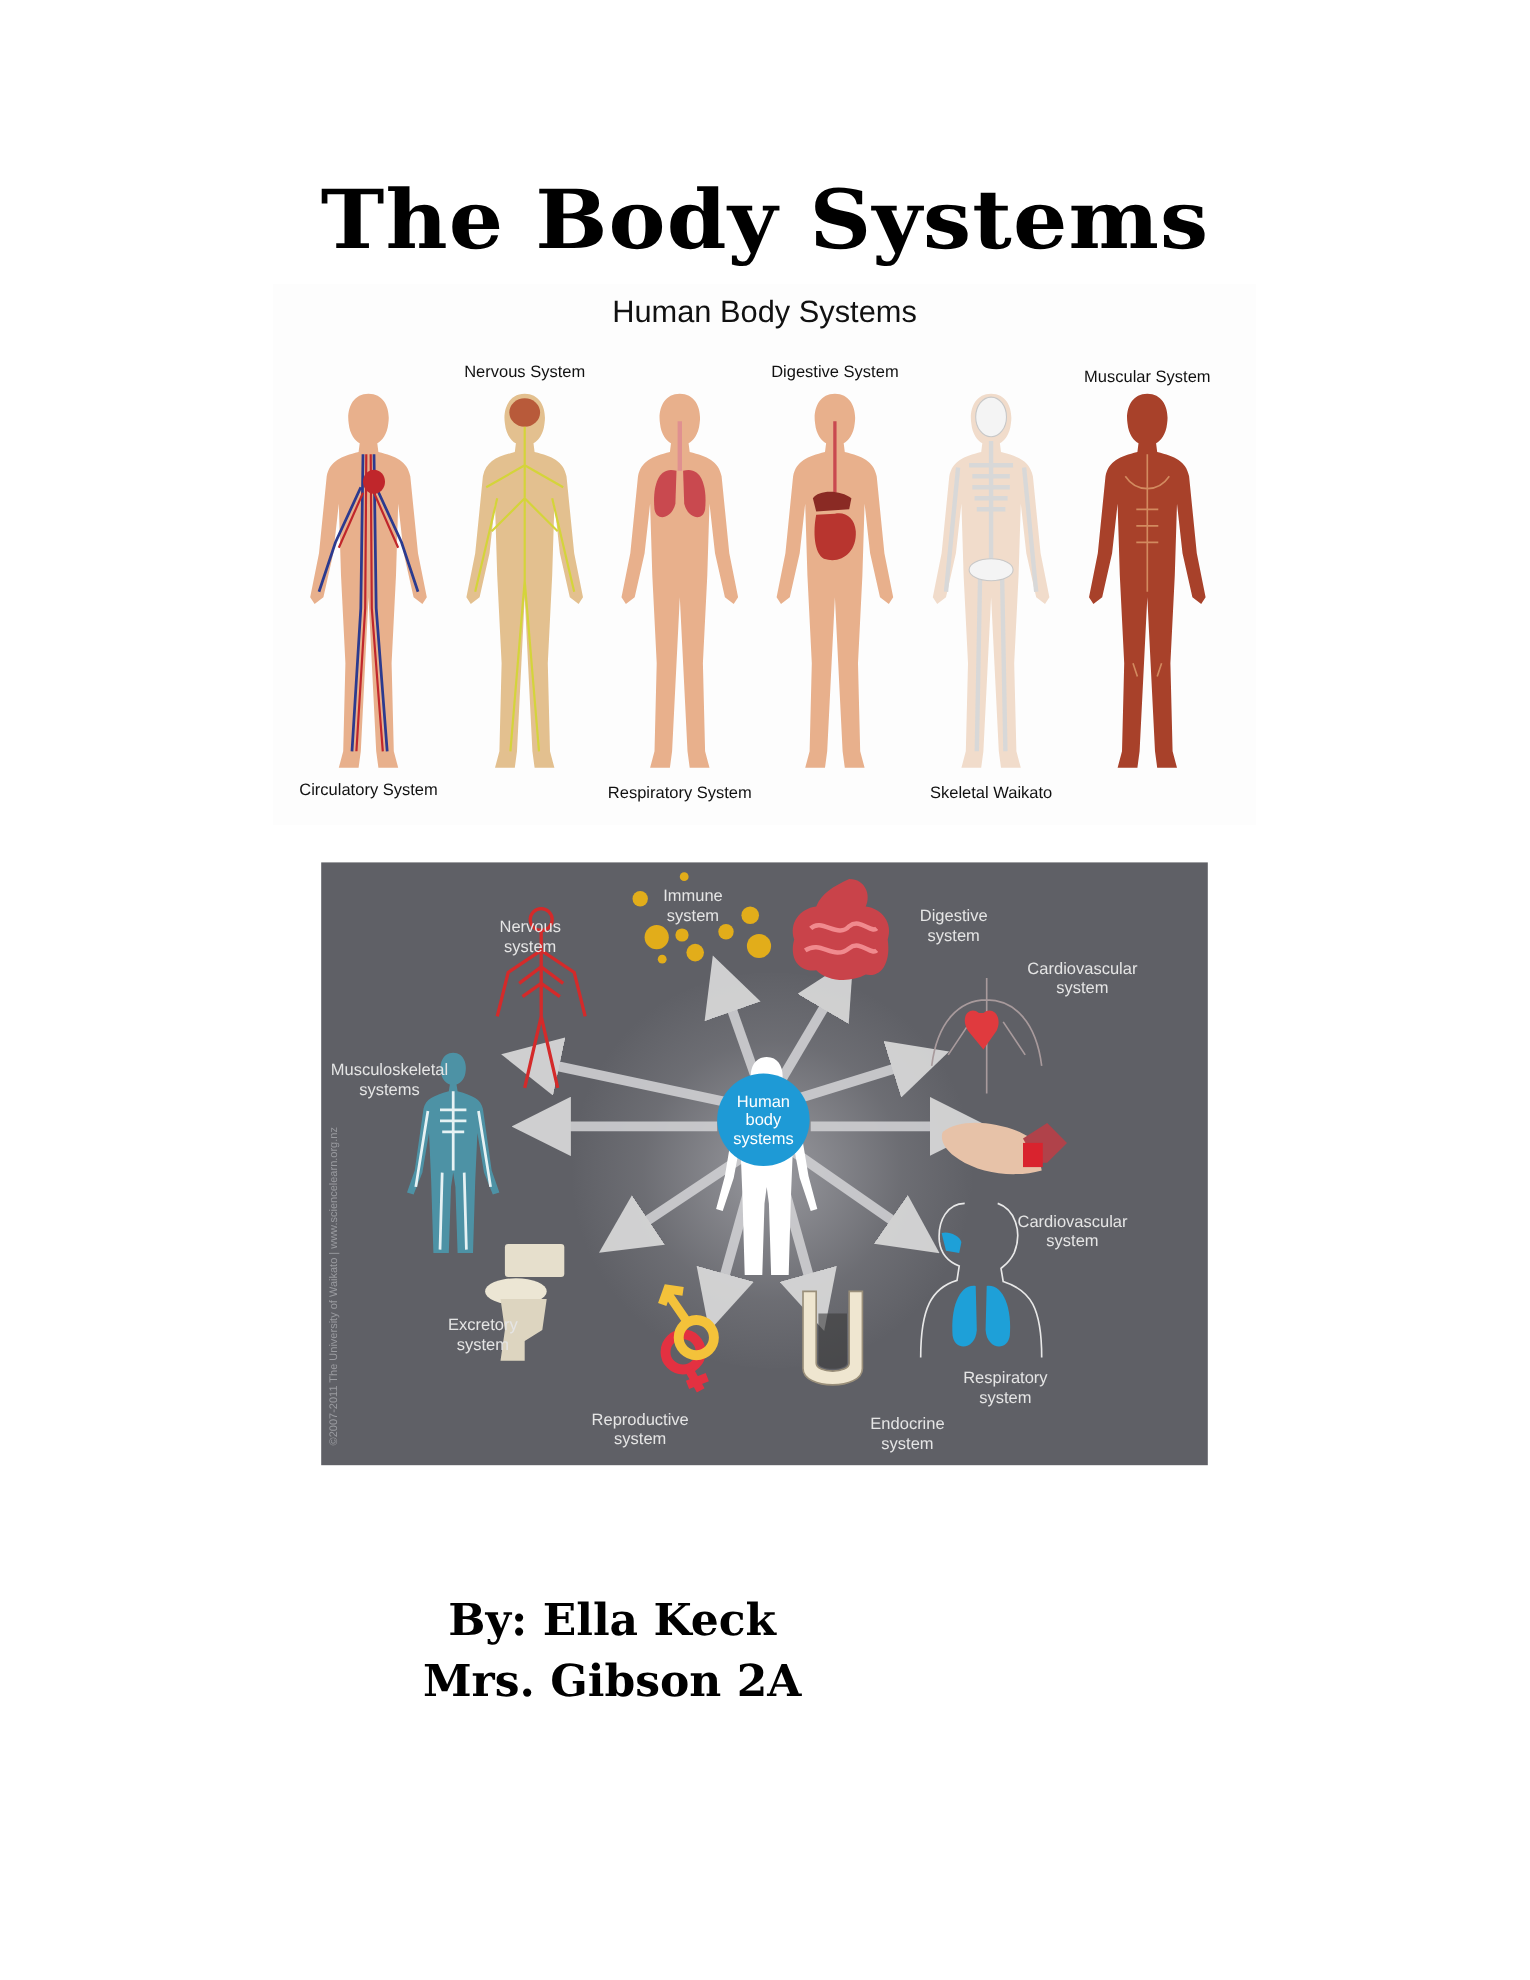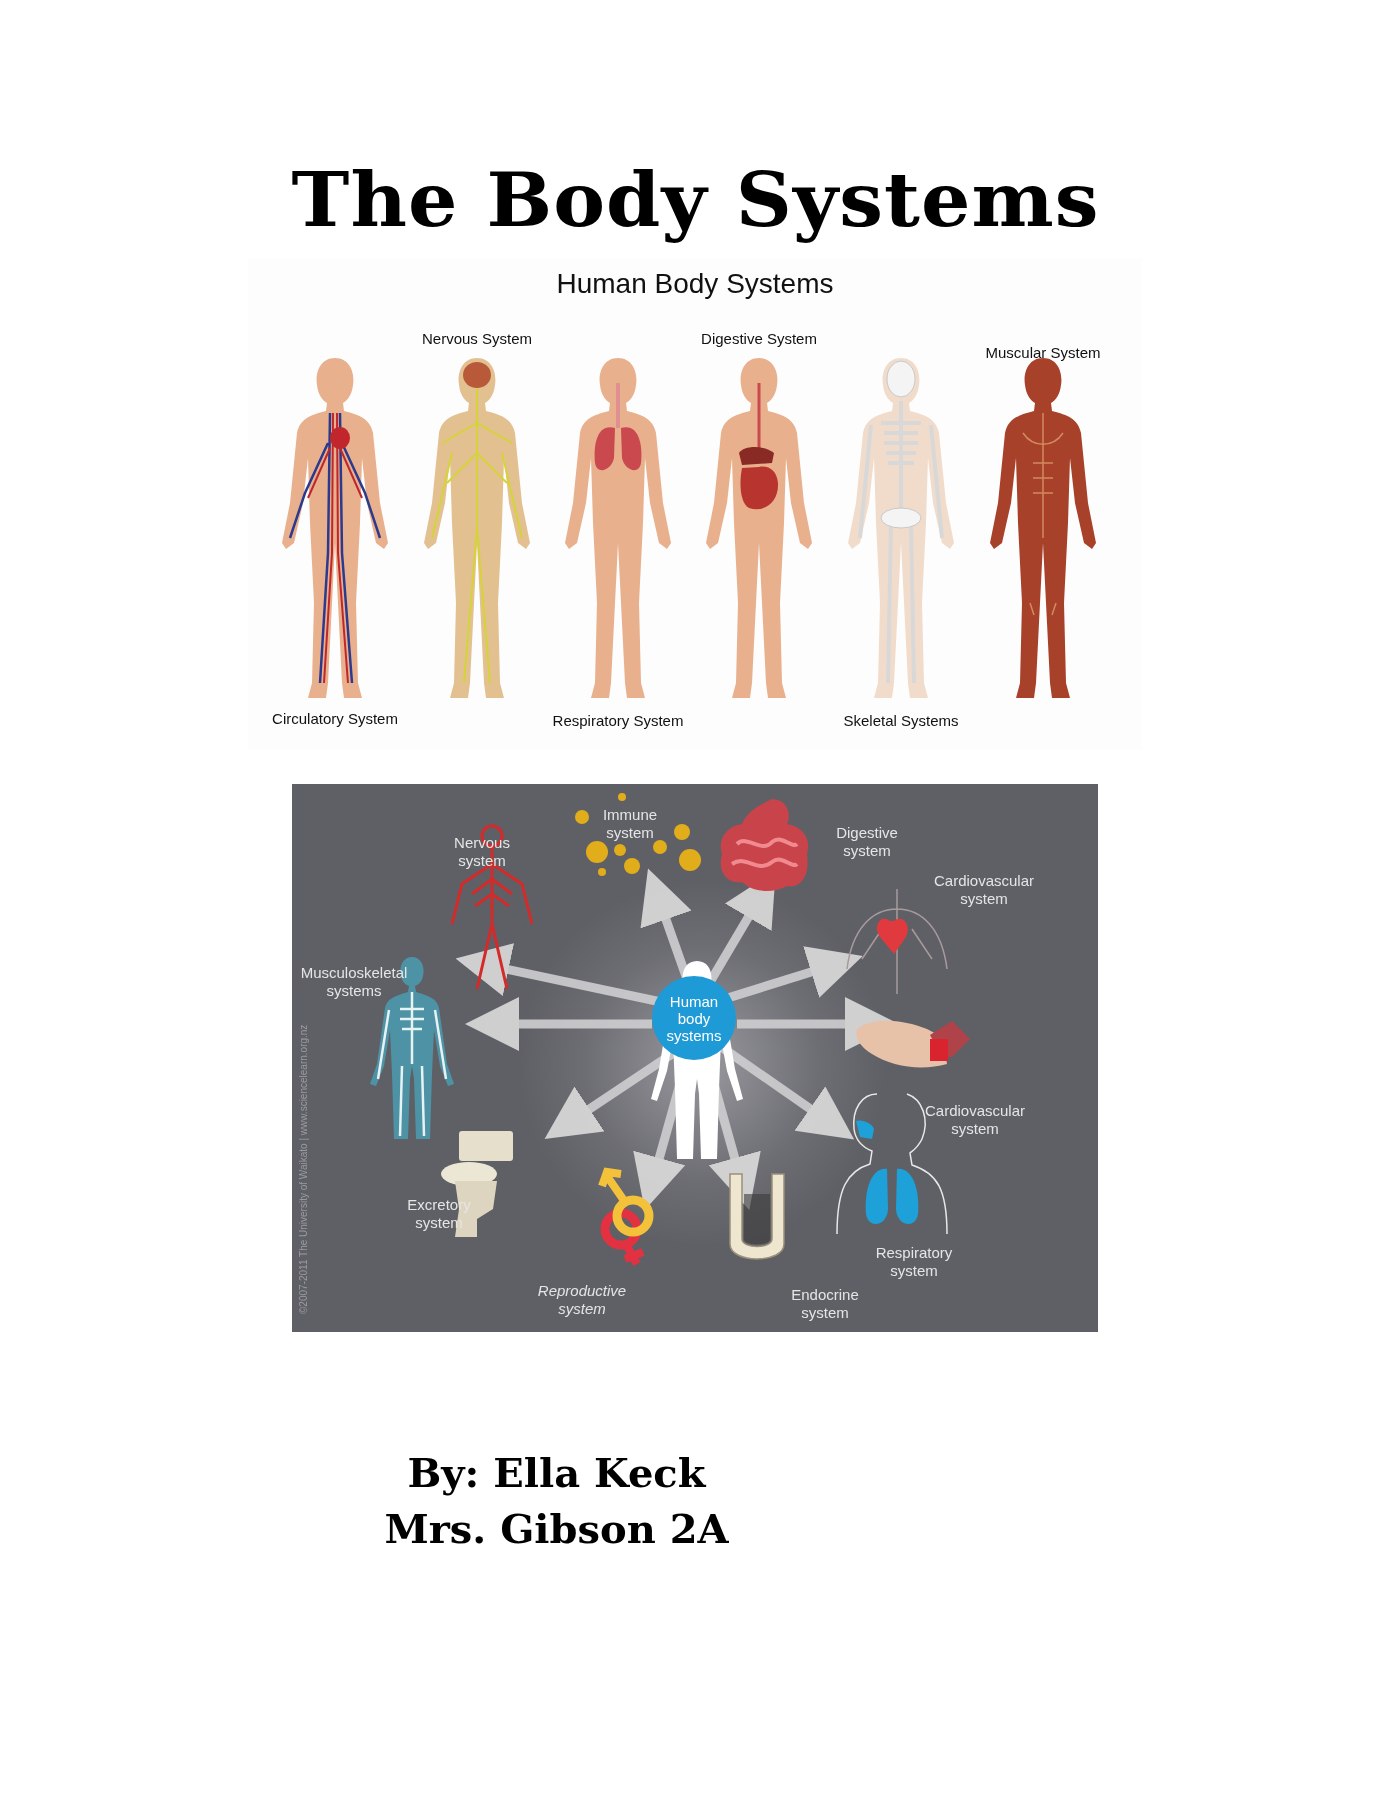--- a/index.html
+++ b/index.html
@@ -28,25 +28,25 @@
 </head>
 <body>
 
 <div class="title">The Body Systems</div>
 
 <div class="top-image">
   <div class="subtitle">Human Body Systems</div>
 
   <div class="sys-label" style="left:229px; top:72px;">Nervous System</div>
   <div class="sys-label" style="left:511px; top:72px;">Digestive System</div>
-  <div class="sys-label" style="left:795px; top:86px;">Muscular System</div>
+  <div class="sys-label" style="left:795px; top:76px;">Muscular System</div>
 
   <div class="sys-label" style="left:87px; top:452px;">Circulatory System</div>
   <div class="sys-label" style="left:370px; top:454px;">Respiratory System</div>
-  <div class="sys-label" style="left:653px; top:454px;">Skeletal Systems</div>
+  <div class="sys-label" style="left:653px; top:454px;">Skeletal Waikato</div>
 
   <svg class="figure" style="left:87px;" viewBox="0 0 130 360">
     <path d="M65 5 C50 5 45 20 47 32 C48 42 53 48 57 50 L56 58 C40 62 30 66 27 80 L20 150 L12 190 L16 196 L24 190 L33 150 L38 105 L40 170 L44 250 L42 330 L38 345 L56 345 L58 330 L62 250 L65 190 L68 250 L72 330 L74 345 L92 345 L88 330 L86 250 L90 170 L92 105 L97 150 L106 190 L114 196 L118 190 L110 150 L103 80 C100 66 90 62 74 58 L73 50 C77 48 82 42 83 32 C85 20 80 5 65 5 Z" fill="#e8b08c"></path>
     <path d="M60 60 L58 200 L50 330 M70 60 L72 200 L82 330 M58 90 L35 140 L20 185 M72 90 L95 140 L110 185" stroke="#2b3a8f" stroke-width="2.5" fill="none"></path>
     <path d="M63 60 L62 200 L54 330 M67 60 L68 200 L78 330 M60 95 L38 145 M70 95 L92 145" stroke="#c0262b" stroke-width="2" fill="none"></path>
     <ellipse cx="70" cy="85" rx="10" ry="11" fill="#c0262b"></ellipse>
   </svg>
 
   <svg class="figure" style="left:229px;" viewBox="0 0 130 360">
     <path d="M65 5 C50 5 45 20 47 32 C48 42 53 48 57 50 L56 58 C40 62 30 66 27 80 L20 150 L12 190 L16 196 L24 190 L33 150 L38 105 L40 170 L44 250 L42 330 L38 345 L56 345 L58 330 L62 250 L65 190 L68 250 L72 330 L74 345 L92 345 L88 330 L86 250 L90 170 L92 105 L97 150 L106 190 L114 196 L118 190 L110 150 L103 80 C100 66 90 62 74 58 L73 50 C77 48 82 42 83 32 C85 20 80 5 65 5 Z" fill="#e3c08f"></path>
@@ -185,21 +185,21 @@
   <div class="dlabel" style="left:683px; top:318px;">
     <span style="display:inline-block; width:120px; white-space:normal;">Cardiovascular system</span>
   </div>
   <div class="dlabel" style="left:147px; top:412px;">
     <span style="display:inline-block; width:80px; white-space:normal;">Excretory system</span>
   </div>
   <div class="dlabel" style="left:622px; top:460px;">
     <span style="display:inline-block; width:100px; white-space:normal;">Respiratory system</span>
   </div>
   <div class="dlabel" style="left:290px; top:498px;">
-    <span style="display:inline-block; width:110px; white-space:normal;font-style:italic;">Reproductive system</span>
+    <span style="display:inline-block; width:110px; white-space:normal;">Reproductive system</span>
   </div>
   <div class="dlabel" style="left:533px; top:502px;">
     <span style="display:inline-block; width:80px; white-space:normal;">Endocrine system</span>
   </div>
 
   <div class="watermark">©2007-2011 The University of Waikato | www.sciencelearn.org.nz</div>
 </div>
 
 <div class="byline" style="top:1450px;">By: Ella Keck</div>
 <div class="byline" style="top:1506px;">Mrs. Gibson 2A</div>

